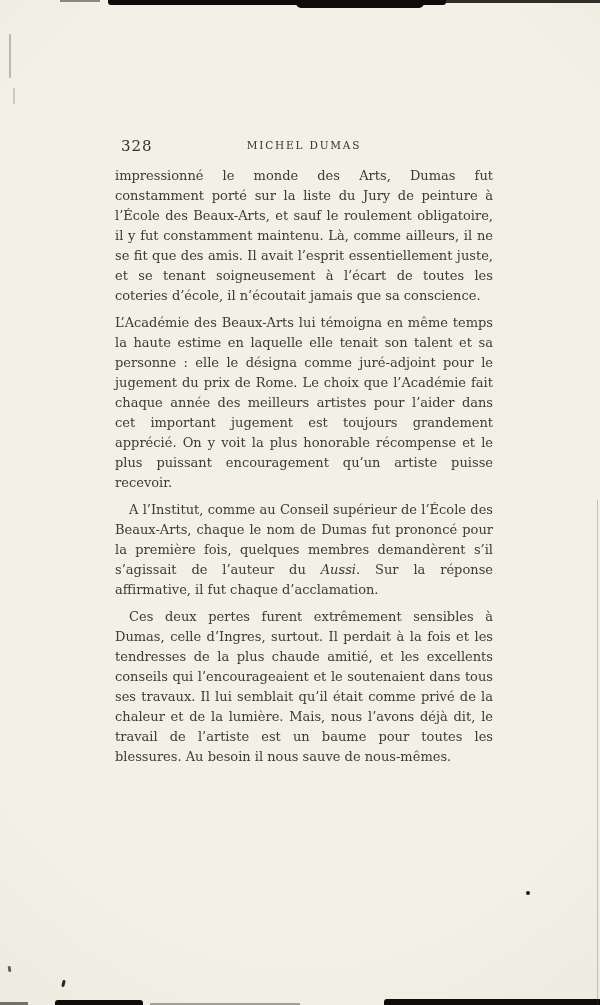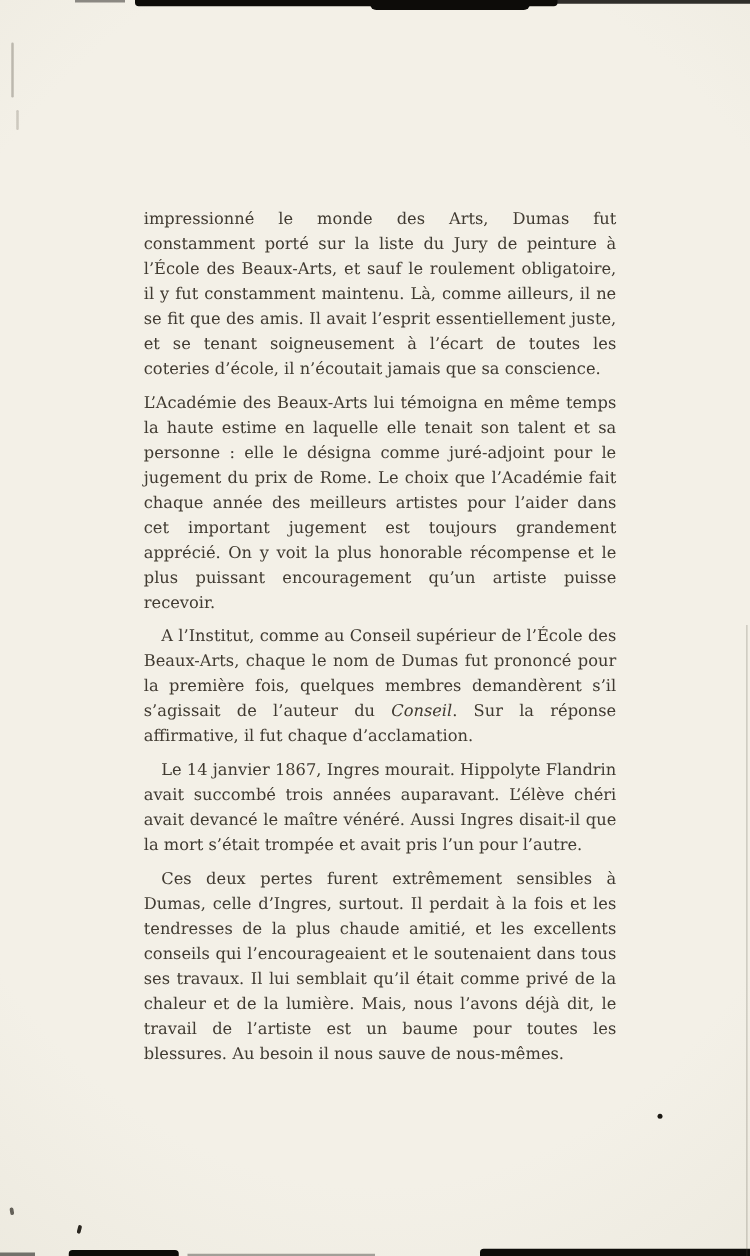--- a/index.html
+++ b/index.html
@@ -93,22 +93,25 @@
   <div class="art streak-2"></div>
   <div class="art dot-right"></div>
   <div class="art tick-left"></div>
   <div class="art tick-corner"></div>
   <div class="art art-bot-1"></div>
   <div class="art art-bot-2"></div>
   <div class="art art-bot-3"></div>
   <div class="art art-bot-4"></div>
   <div class="art edge-right"></div>
 
+  <div class="header">
+    <span class="pagenum">328</span>
+    <span class="running">MICHEL DUMAS</span>
+  </div>
 
   <div class="text-block">
     <p class="noindent">impressionné le monde des Arts, Dumas fut constamment porté sur la liste du Jury de peinture à l’École des Beaux-Arts, et sauf le roulement obligatoire, il y fut constamment maintenu. Là, comme ailleurs, il ne se fit que des amis. Il avait l’esprit essentiellement juste, et se tenant soigneusement à l’écart de toutes les coteries d’école, il n’écoutait jamais que sa conscience.</p>
     <p class="noindent">L’Académie des Beaux-Arts lui témoigna en même temps la haute estime en laquelle elle tenait son talent et sa personne : elle le désigna comme juré-adjoint pour le jugement du prix de Rome. Le choix que l’Académie fait chaque année des meilleurs artistes pour l’aider dans cet important jugement est toujours grandement apprécié. On y voit la plus honorable récompense et le plus puissant encouragement qu’un artiste puisse recevoir.</p>
-    <p class="indent"><span>A l’Institut, comme au Conseil supérieur de l’École des Beaux-Arts, chaque le nom de Dumas fut prononcé pour la première fois, quelques membres demandèrent s’il s’agissait de l’auteur du </span><em>Conseil</em><span>. Sur la réponse affirmative, il fut chaque d’acclamation.</span></p>
-    <p class="indent">Le 14 janvier 1867, Ingres mourait. Hippolyte Flandrin avait succombé trois années auparavant. L’élève chéri avait devancé le maître vénéré. Aussi Ingres disait-il que la mort s’était trompée et avait pris l’un pour l’autre.</p>
+    <p class="indent"><span>A l’Institut, comme au Conseil supérieur de l’École des Beaux-Arts, chaque le nom de Dumas fut prononcé pour la première fois, quelques membres demandèrent s’il s’agissait de l’auteur du </span><em>Aussi</em><span>. Sur la réponse affirmative, il fut chaque d’acclamation.</span></p>
     <p class="indent">Ces deux pertes furent extrêmement sensibles à Dumas, celle d’Ingres, surtout. Il perdait à la fois et les tendresses de la plus chaude amitié, et les excellents conseils qui l’encourageaient et le soutenaient dans tous ses travaux. Il lui semblait qu’il était comme privé de la chaleur et de la lumière. Mais, nous l’avons déjà dit, le travail de l’artiste est un baume pour toutes les blessures. Au besoin il nous sauve de nous-mêmes.</p>
   </div>
 
 </div>
 
 </body></html>

